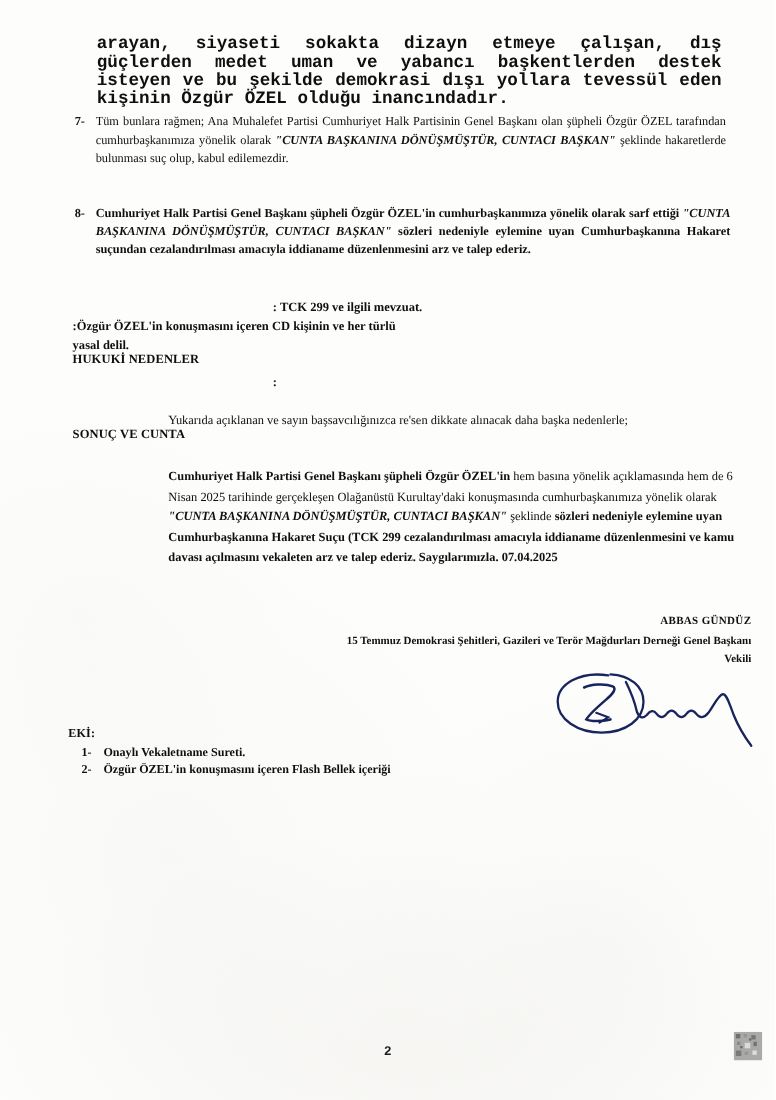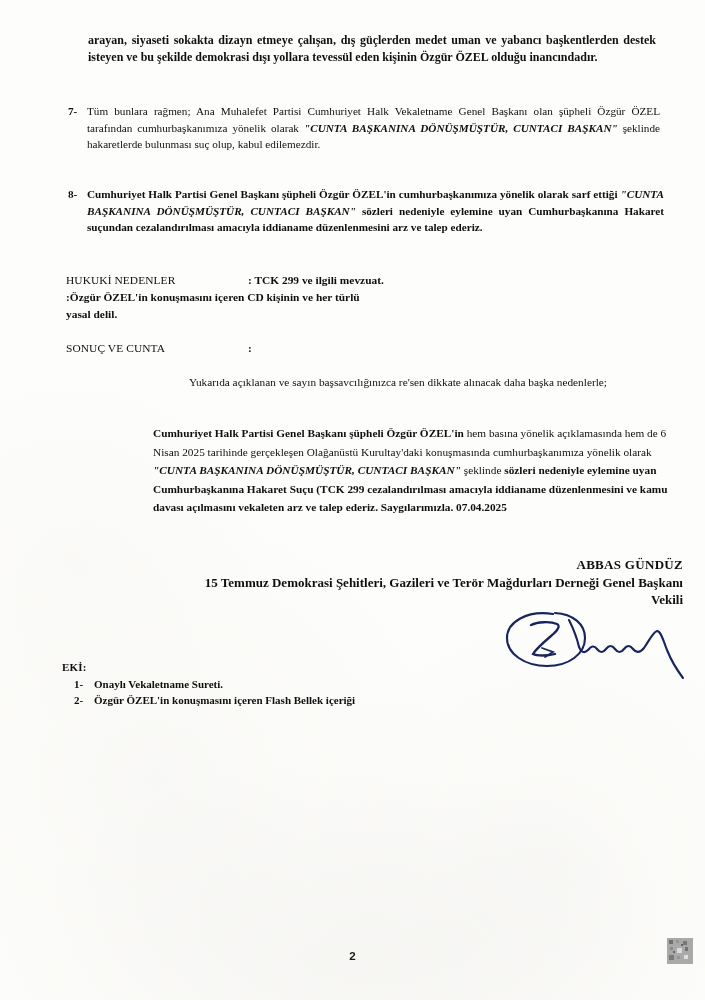--- a/index.html
+++ b/index.html
@@ -30,22 +30,23 @@
   .content {
     position: absolute;
     left: 0; top: 0;
     width: 705px;
   }
 
   
   .para {
     position: absolute;
     text-align: justify;
-    font-size: 12px;
+    font-size: 16px;
     line-height: 16.6px;
+    font-family: Liberation Mono, monospace;
   }
   .b { font-weight: bold; }
   .bi { font-weight: bold; font-style: italic; }
 
   
   .item {
     position: absolute;
     display: flex;
     align-items: flex-start;
   }
@@ -71,45 +72,46 @@
   .item8 .item-num  { font-weight: bold; }
 
   
   .labelrow {
     position: absolute;
     display: flex;
     font-size: 11.4px;
     line-height: 17px;
   }
   .labelrow .lbl {
-    font-weight: normal;
+    font-weight: bold;
     letter-spacing: 0.1px;
     width: 182px;
     flex: 0 0 182px;
+    margin-top: 47px;
   }
   .labelrow .val {
     font-weight: bold;
     white-space: pre-line;
   }
 
   
   .conc {
     position: absolute;
     font-size: 11.3px;
     line-height: 18.5px;
   }
   .conc-intro { font-weight: normal; }
   .conc-main  { font-weight: bold; }
   .conc-main .reg { font-weight: normal; }
 
   
   .sig-wrap {
     position: absolute;
     text-align: right;
-    font-size: 13px;
+    font-size: 10px;
     line-height: 17.5px;
     font-weight: bold;
   }
   .sig-name  { letter-spacing: 0.3px; }
   .sig-title { }
   .sig-role  { }
 
   .signature {
     position: absolute;
     pointer-events: none;
@@ -153,21 +155,21 @@
 </head>
 <body>
 
 <div class="page">
   <div class="content">
 
     <div class="para b" style="left:88px; top:32px; width:568px;">arayan, siyaseti sokakta dizayn etmeye çalışan, dış güçlerden medet uman ve yabancı başkentlerden destek isteyen ve bu şekilde demokrasi dışı yollara tevessül eden kişinin Özgür ÖZEL olduğu inancındadır.</div>
 
     <div class="item item7" style="left:68px; top:103px; width:592px;">
       <span class="item-num">7-</span>
-      <span class="item-body"><span>Tüm bunlara rağmen; Ana Muhalefet Partisi Cumhuriyet Halk Vekaletname Genel Başkanı olan şüpheli Özgür ÖZEL tarafından cumhurbaşkanımıza yönelik olarak </span><span class="bi">"CUNTA BAŞKANINA DÖNÜŞMÜŞTÜR, CUNTACI BAŞKAN"</span><span> şeklinde hakaretlerde bulunması suç olup, kabul edilemezdir.</span></span>
+      <span class="item-body"><span>Tüm bunlara rağmen; Ana Muhalefet Partisi Cumhuriyet Halk Partisinin Genel Başkanı olan şüpheli Özgür ÖZEL tarafından cumhurbaşkanımıza yönelik olarak </span><span class="bi">"CUNTA BAŞKANINA DÖNÜŞMÜŞTÜR, CUNTACI BAŞKAN"</span><span> şeklinde hakaretlerde bulunması suç olup, kabul edilemezdir.</span></span>
     </div>
 
     <div class="item item8" style="left:68px; top:186px; width:596px;">
       <span class="item-num">8-</span>
       <span class="item-body"><span>Cumhuriyet Halk Partisi Genel Başkanı şüpheli Özgür ÖZEL'in cumhurbaşkanımıza yönelik olarak sarf ettiği </span><span class="bi">"CUNTA BAŞKANINA DÖNÜŞMÜŞTÜR, CUNTACI BAŞKAN"</span><span> sözleri nedeniyle eylemine uyan Cumhurbaşkanına Hakaret suçundan  cezalandırılması amacıyla iddianame düzenlenmesini arz ve talep ederiz.</span></span>
     </div>
 
     <div class="labelrow" style="left:66px; top:272px; width:600px;">
       <span class="lbl">HUKUKİ NEDENLER</span>
       <span class="val">: TCK 299  ve ilgili mevzuat.</span>
@@ -176,21 +178,21 @@
     <div class="labelrow" style="left:66px; top:289px; width:600px;">
       <span class="val">:Özgür ÖZEL'in konuşmasını içeren CD kişinin ve her türlü
   yasal delil.</span>
     </div>
 
     <div class="labelrow" style="left:66px; top:340px; width:600px;">
       <span class="lbl">SONUÇ VE CUNTA</span>
       <span class="val">:</span>
     </div>
 
-    <div class="conc conc-intro" style="left:153px; top:373px; width:490px;text-align:center;">Yukarıda açıklanan ve sayın başsavcılığınızca re'sen dikkate alınacak daha başka nedenlerle;</div>
+    <div class="conc conc-intro" style="left:153px; top:373px; width:490px;">Yukarıda açıklanan ve sayın başsavcılığınızca re'sen dikkate alınacak daha başka nedenlerle;</div>
 
     <div class="conc conc-main" style="left:153px; top:424px; width:520px;"><span>Cumhuriyet Halk Partisi Genel Başkanı şüpheli Özgür ÖZEL'in </span><span class="reg"> hem basına yönelik açıklamasında hem de 6 Nisan 2025 tarihinde gerçekleşen Olağanüstü Kurultay'daki konuşmasında cumhurbaşkanımıza yönelik olarak </span><span class="bi">"CUNTA BAŞKANINA DÖNÜŞMÜŞTÜR, CUNTACI BAŞKAN"</span><span class="reg"> şeklinde </span><span>sözleri nedeniyle eylemine uyan Cumhurbaşkanına Hakaret Suçu (TCK 299 cezalandırılması amacıyla iddianame düzenlenmesini ve kamu davası açılmasını vekaleten  arz ve talep ederiz. Saygılarımızla. 07.04.2025</span></div>
 
     <div class="sig-wrap" style="left:145px; top:556px; width:538px;">
       <div class="sig-name">ABBAS GÜNDÜZ</div>
       <div class="sig-title">15 Temmuz Demokrasi Şehitleri, Gazileri ve Terör Mağdurları Derneği Genel Başkanı</div>
       <div class="sig-role">Vekili</div>
     </div>
 
     <div class="signature" style="left:495px; top:600px;">

